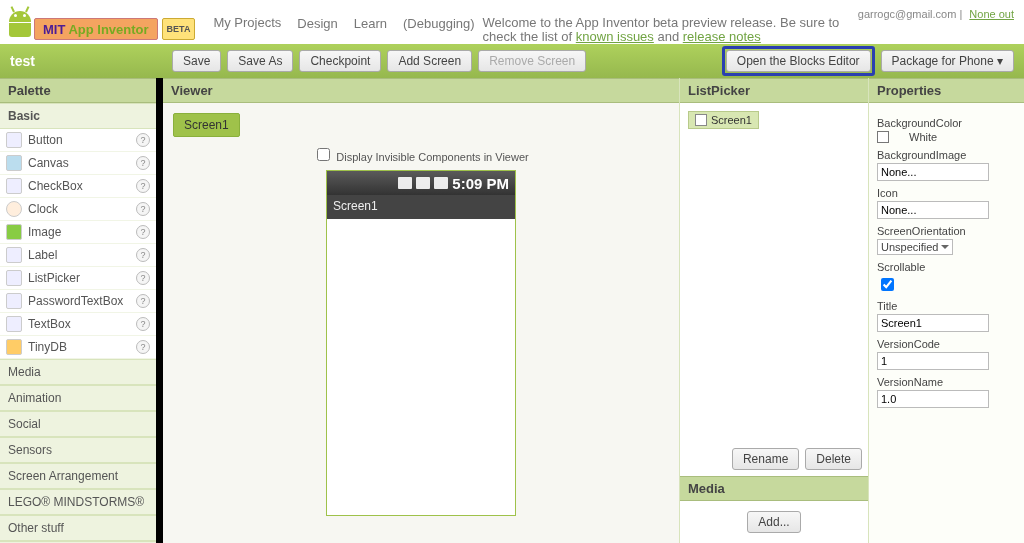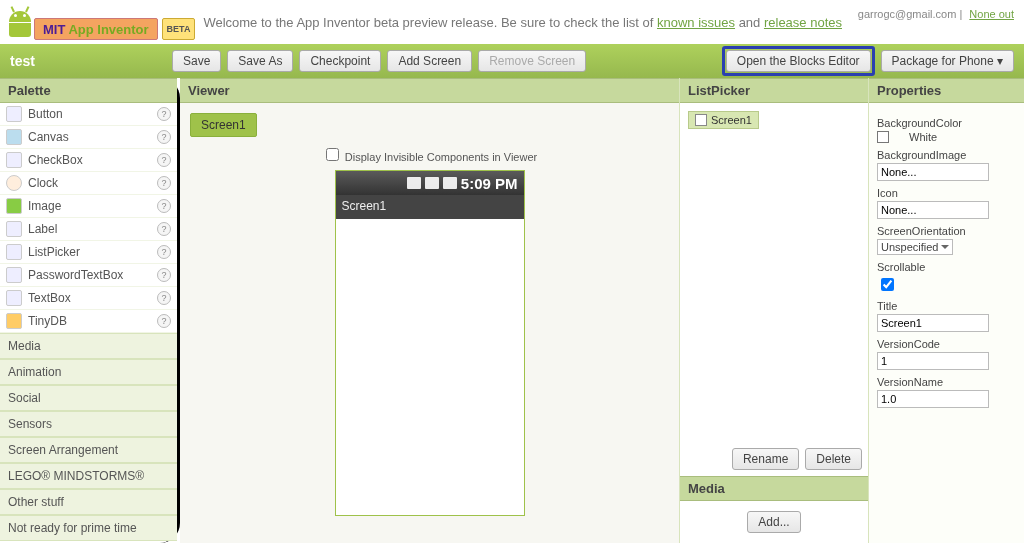--- a/index.html
+++ b/index.html
@@ -35,21 +35,21 @@
   .toolrow .left-btns { display:flex; gap:6px; margin-left:auto; margin-right:auto; position:absolute; left:172px;}
   .toolrow { position:relative; }
   .toolrow .right-btns { margin-left:auto; display:flex; gap:6px; align-items:center; }
   .highlight-box { border:3px solid #2a3fb0; border-radius:3px; padding:1px; }
 
   
   .main { display:flex; height:465px; }
   .col-header { background:#c6d99d; border-top:1px solid #a9bd7d; border-bottom:1px solid #a9bd7d; padding:4px 8px; font-weight:bold; color:#444; font-size:13px; }
 
   
-  .palette { width:180px; border-right:3px solid #000000; display:flex; flex-direction:column;border-radius:20px; }
+  .palette { width:163px; border-right:7px solid #000000; display:flex; flex-direction:column; }
   .cat { background:#eef3df; border-top:1px solid #d8e4bc; border-bottom:1px solid #d8e4bc; padding:5px 8px; color:#555; cursor:pointer; font-size:12px;}
   .cat.open { font-weight:bold; }
   .items { background:#fff; }
   .pitem { display:flex; align-items:center; padding:3px 6px; border-bottom:1px solid #f1f5e6; cursor:move; }
   .pitem .picon { width:16px;height:16px; border:1px solid #ccc; border-radius:2px; margin-right:6px; display:inline-block; background:#eef;}
   .pitem .plabel { flex:1; color:#555; }
   .pitem .help { width:14px;height:14px;border:1px solid #bbb;border-radius:7px;font-size:9px;line-height:12px;text-align:center;color:#888;background:#f5f5f5;}
 
   
   .viewer { flex:1; display:flex; flex-direction:column; background:#f7f7f2; }
@@ -96,20 +96,26 @@
       <div class="body"></div>
     </div>
     <div class="logo-box">
       <div class="logo-main">
         <span class="mit">MIT</span>
           <span class="ai">App Inventor</span>
       </div>
       <div class="logo-beta">BETA</div>
     </div>
   </div>
+  <div class="topnav">
+    <div class="link-stack">My Projects</div>
+    <div>Design</div>
+    <div>Learn</div>
+    <div>(Debugging)</div>
+  </div>
   <div class="welcome">
     <span>Welcome to the App Inventor beta preview release. Be sure to check the list of </span><a class="link">known issues</a><span> and </span><a class="link">release notes</a>
   </div>
   <div class="user-area">
     <span>garrogc@gmail.com</span><span> | </span><a class="signout">None out</a>
   </div>
 </div>
 
 <div class="toolrow">
   <div class="project-name">test</div>
@@ -125,20 +131,21 @@
       <button class="btn">Open the Blocks Editor</button>
     </span>
     <button class="btn">Package for Phone ▾</button>
   </div>
 </div>
 
 <div class="main">
 
   <div class="palette">
     <div class="col-header">Palette</div>
+    <div class="cat open">Basic</div>
     <div class="items">
       <div class="pitem">
           <span class="picon"></span>
           <span class="plabel">Button</span>
           <span class="help">?</span>
         </div>
       <div class="pitem">
           <span class="picon" style="background:#bde"></span>
           <span class="plabel">Canvas</span>
           <span class="help">?</span>

